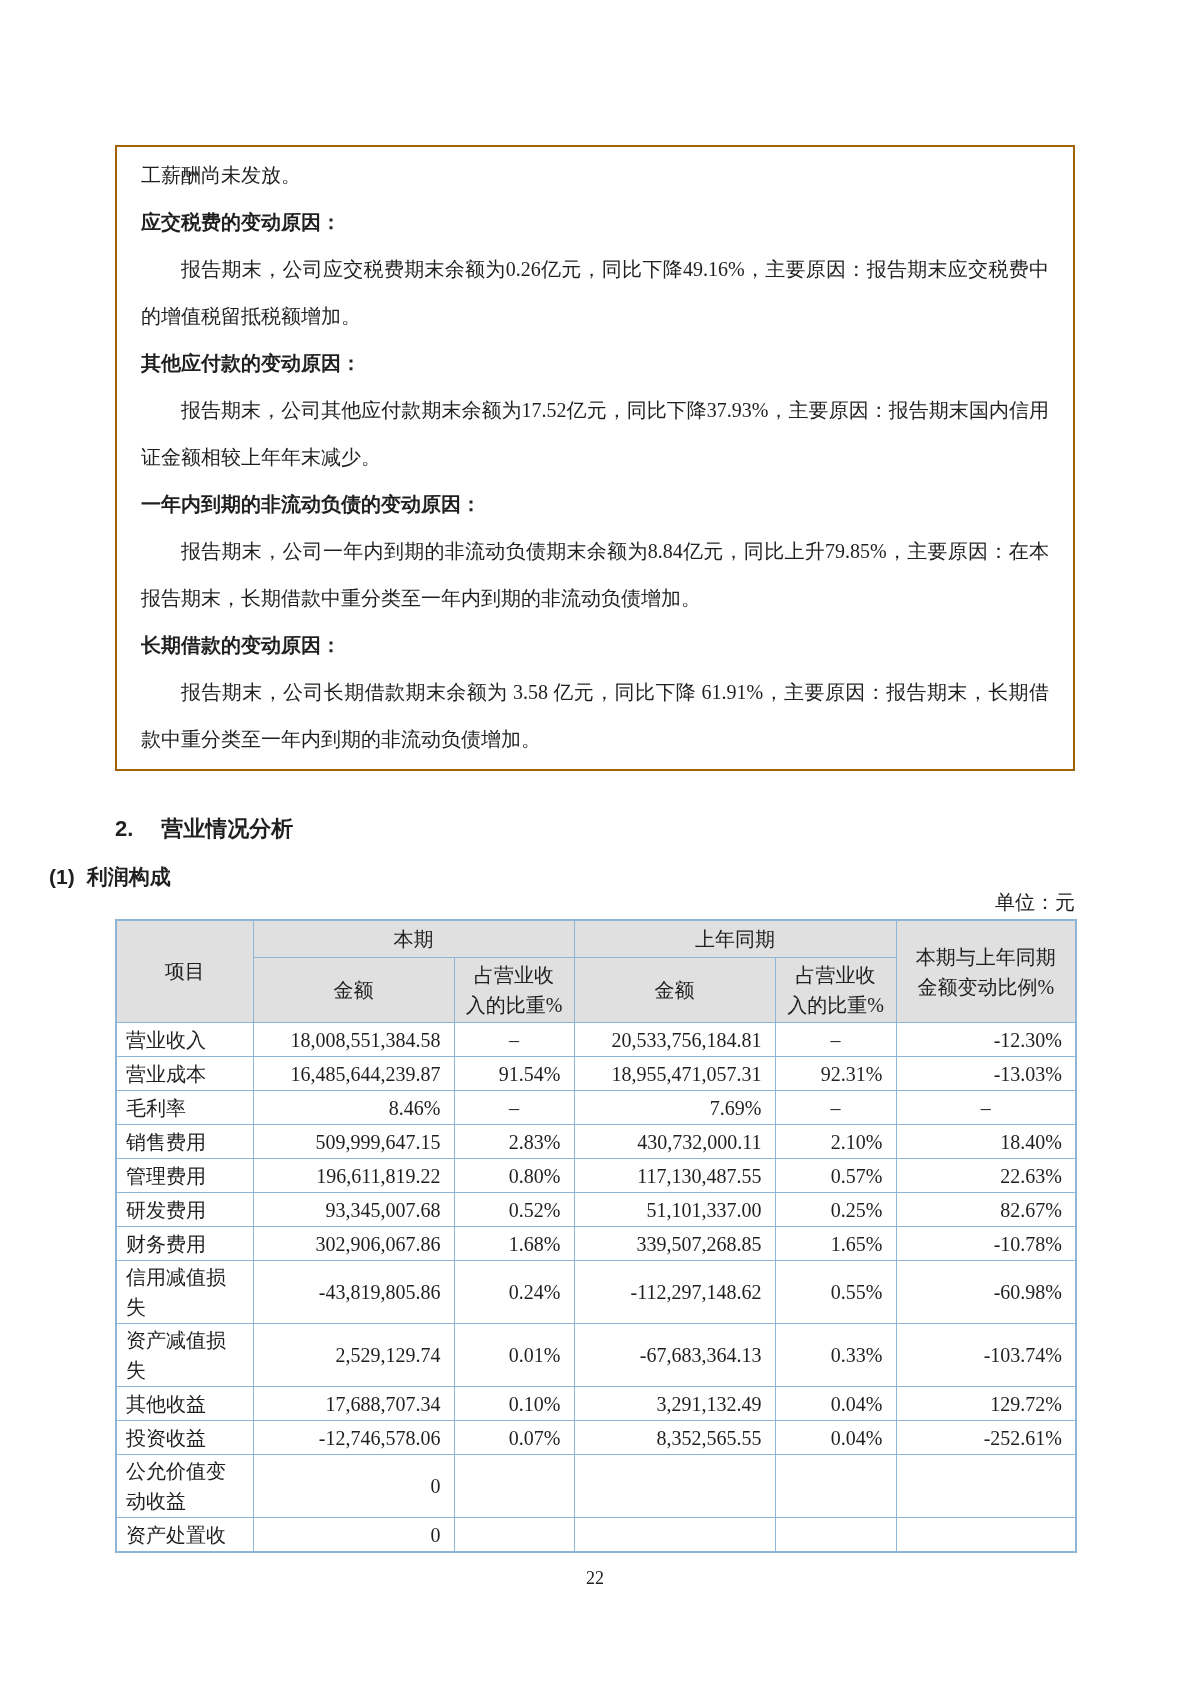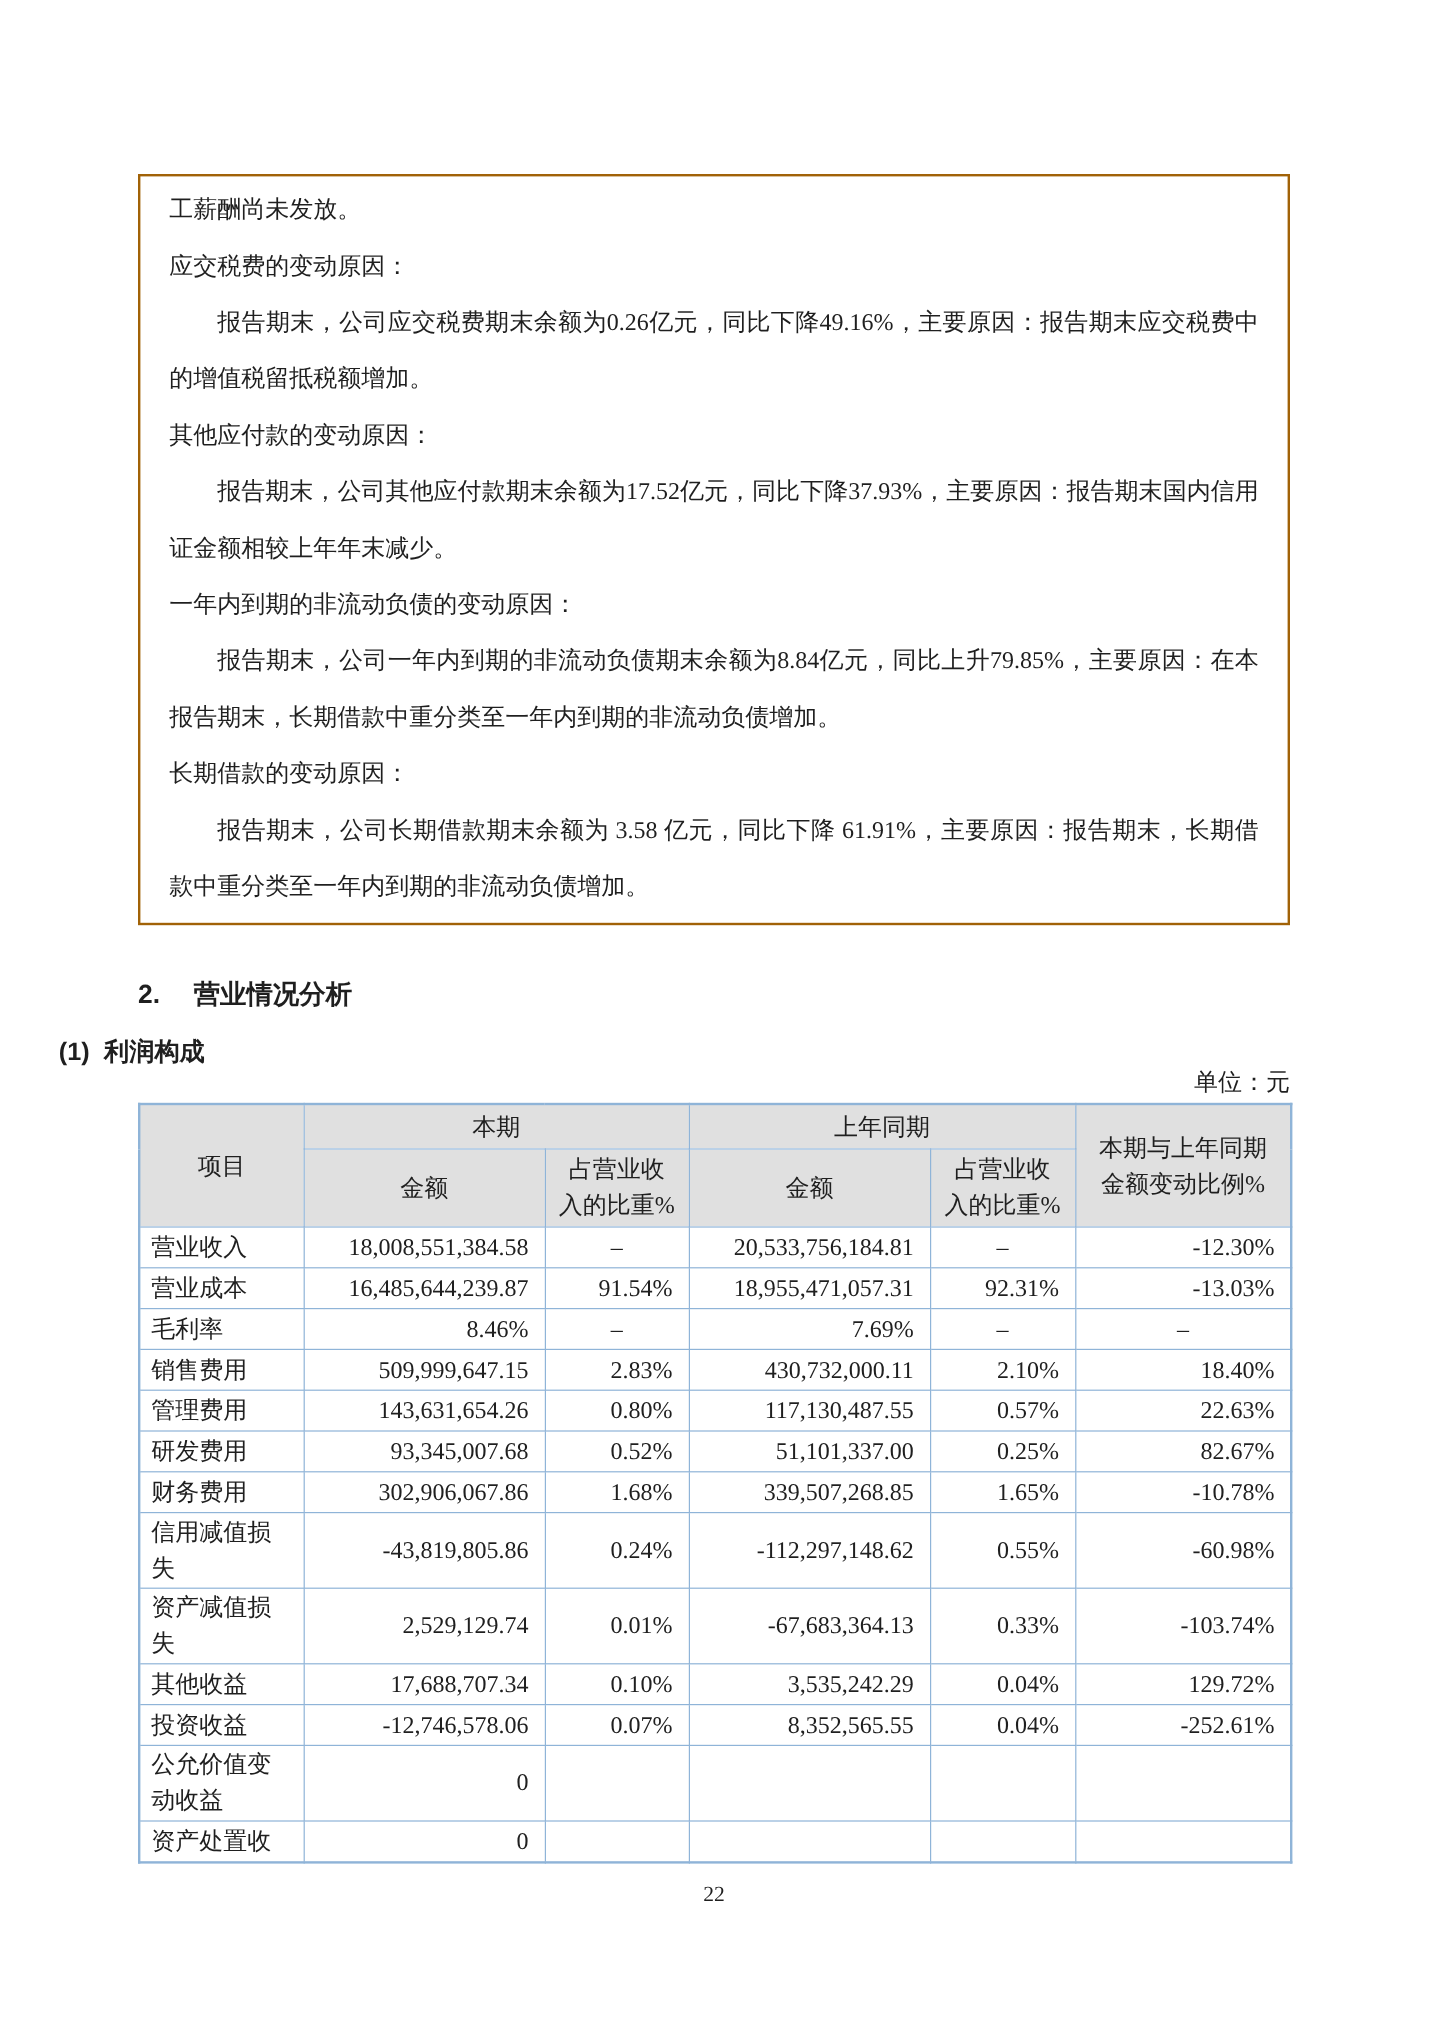--- a/index.html
+++ b/index.html
@@ -23,21 +23,21 @@
   .reason-box p{
     margin:0;
     font-size:20px;
     line-height:47px;
     text-align:justify;
   }
   .b-cont{ text-indent:0; }
   .b-para{ text-indent:2em; }
   .b-heading{
     font-family:"Liberation Sans","DejaVu Sans",sans-serif;
-    font-weight:normal;
+    font-weight:bold;
     text-indent:0;
   }
   
   .section-heading{
     margin:44px 0 0 115px;
     font-family:"Liberation Sans","DejaVu Sans",sans-serif;
     font-weight:bold;
     font-size:22px;
     line-height:28px;
   }
@@ -179,21 +179,21 @@
         <tr>
           <td class="label">销售费用</td>
           <td class="num">509,999,647.15</td>
           <td class="num">2.83%</td>
           <td class="num">430,732,000.11</td>
           <td class="num">2.10%</td>
           <td class="num">18.40%</td>
         </tr>
         <tr>
           <td class="label">管理费用</td>
-          <td class="num">143,631,654.26</td>
+          <td class="num">196,611,819.22</td>
           <td class="num">0.80%</td>
           <td class="num">117,130,487.55</td>
           <td class="num">0.57%</td>
           <td class="num">22.63%</td>
         </tr>
         <tr>
           <td class="label">研发费用</td>
           <td class="num">93,345,007.68</td>
           <td class="num">0.52%</td>
           <td class="num">51,101,337.00</td>
@@ -221,21 +221,21 @@
           <td class="num">2,529,129.74</td>
           <td class="num">0.01%</td>
           <td class="num">-67,683,364.13</td>
           <td class="num">0.33%</td>
           <td class="num">-103.74%</td>
         </tr>
         <tr>
           <td class="label">其他收益</td>
           <td class="num">17,688,707.34</td>
           <td class="num">0.10%</td>
-          <td class="num">3,535,242.29</td>
+          <td class="num">3,291,132.49</td>
           <td class="num">0.04%</td>
           <td class="num">129.72%</td>
         </tr>
         <tr>
           <td class="label">投资收益</td>
           <td class="num">-12,746,578.06</td>
           <td class="num">0.07%</td>
           <td class="num">8,352,565.55</td>
           <td class="num">0.04%</td>
           <td class="num">-252.61%</td>

